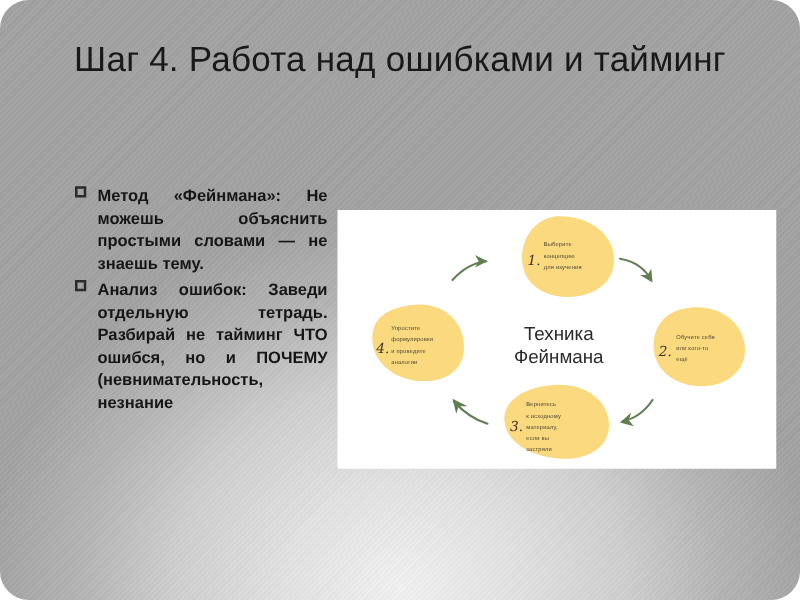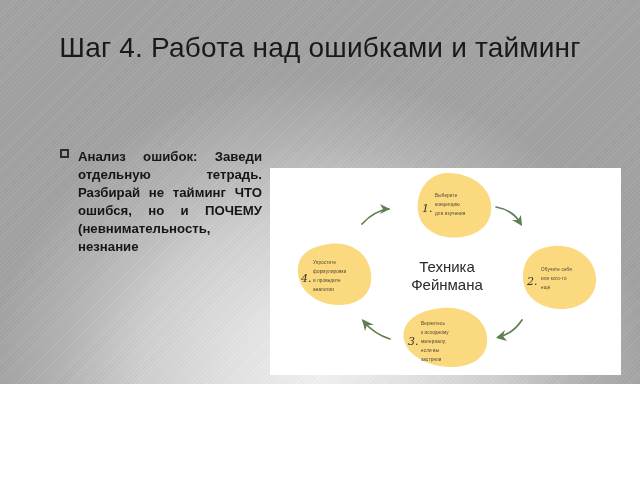--- a/index.html
+++ b/index.html
@@ -9,34 +9,35 @@
   body {
     width: 640px;
     height: 480px;
     overflow: hidden;
     font-family: "Liberation Sans", sans-serif;
   }
 
   #slide {
     position: relative;
     width: 640px;
-    height: 384px;
+    height: 480px;
     overflow: hidden;
     background:
       repeating-linear-gradient(135deg,
         rgba(255,255,255,0.055) 0px,
         rgba(255,255,255,0.055) 1px,
         rgba(0,0,0,0.02) 1px,
         rgba(0,0,0,0.02) 3px),
       radial-gradient(ellipse 330px 300px at 50% 98%,
         #f2f2f2 0%,
         #e2e2e2 28%,
         #cfcfcf 55%,
         #b4b4b4 78%,
         #a2a2a2 100%);
+    border-radius: 23px;
   }
 
   
   #title {
     position: absolute;
     left: 46px;
     top: 30px;
     width: 548px;
     text-align: center;
     font-size: 28px;
@@ -126,20 +127,24 @@
 </head>
 <body>
 
 <div id="slide">
 
   <div id="title">Шаг 4. Работа над ошибками и тайминг</div>
 
   <div id="body-col">
     <div class="bullet-item">
       <span class="bullet-marker"></span>
+      <span>Метод «Фейнмана»: Не можешь объяснить простыми словами — не знаешь тему.</span>
+    </div>
+    <div class="bullet-item">
+      <span class="bullet-marker"></span>
       <span>Анализ ошибок: Заведи отдельную тетрадь. Разбирай не тайминг ЧТО ошибся, но и ПОЧЕМУ (невнимательность, незнание</span>
     </div>
   </div>
 
   <div id="diagram-card">
     <svg id="diagram-svg" viewBox="0 0 351 207" xmlns="http://www.w3.org/2000/svg">
 
       <g>
         <path class="lobe" d="M175 5 C200 4 219 18 221 36 C223 54 211 66 192 69 C173 72 154 64 149 48 C144 32 152 8 175 5 Z"></path>
         <text class="step-num" x="152" y="44">1.</text>

